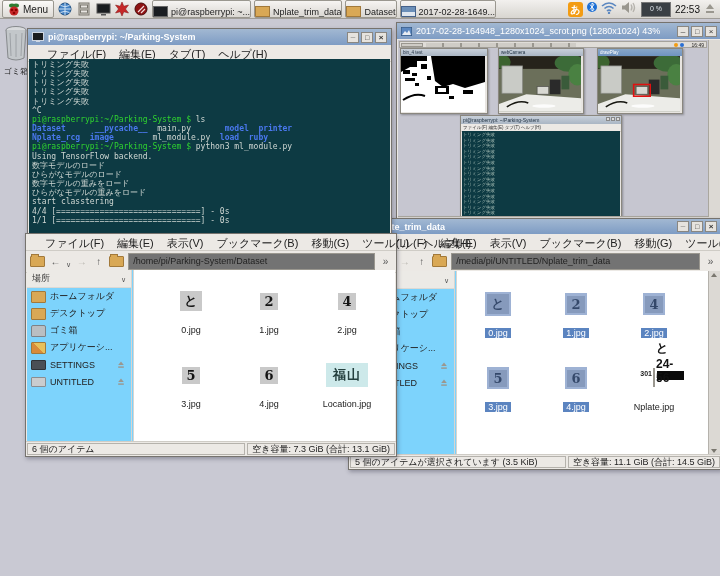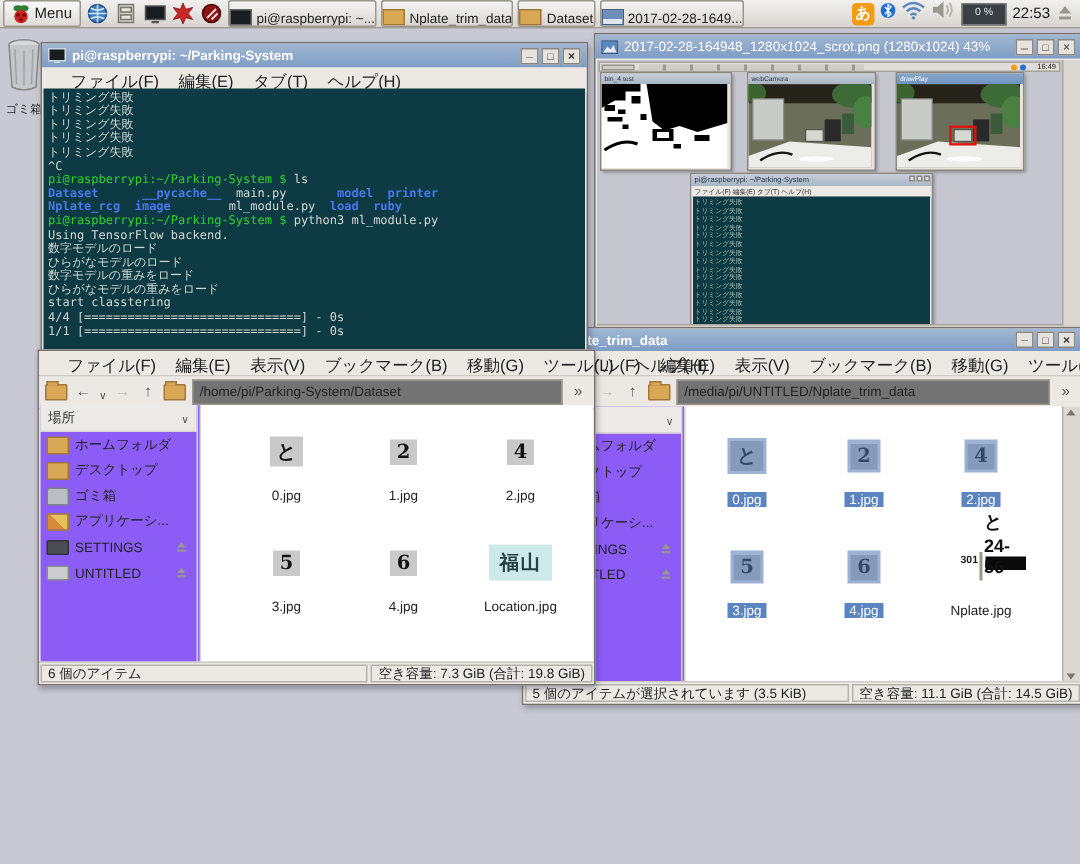--- a/index.html
+++ b/index.html
@@ -45,21 +45,21 @@
 
   
   .toolbar{display:flex;align-items:center;gap:4px;height:21px;padding:0 4px;border-bottom:1px solid #cfccc6;background:#ece9e5}
   .tbico{font-size:10px;color:#555;width:13px;text-align:center}
   .tbico.dim{color:#b9b6b0}
   .chev::after{content:"∨";font-size:7px;color:#555}
   .folder{width:13px;height:9px;background:#d9a855;border:1px solid #a2793a;border-radius:1px;position:relative}
   .folder::before{content:"";position:absolute;top:-3px;left:0;width:6px;height:2px;background:#d9a855;border:1px solid #a2793a;border-bottom:none}
   .pathbox{flex:1;height:15px;background:#737373;border:1px solid #9a978f;font-size:9px;line-height:15px;padding:0 4px;color:#222;overflow:hidden;white-space:nowrap}
   .fmbody{position:absolute;left:1px;right:1px;bottom:14px;background:#fff;display:flex}
-  .sidebar{width:104px;background:#8b5cf6;border-right:3px double #d8d5d0;flex:0 0 auto}
+  .sidebar{width:104px;background:#7dd3fc;border-right:3px double #d8d5d0;flex:0 0 auto}
   .sidehead{display:flex;justify-content:space-between;align-items:center;font-size:9px;color:#333;padding:2px 5px;background:#eceae6;border-bottom:1px solid #dcd9d4}
   .sitem{display:flex;align-items:center;gap:4px;height:17px;padding:0 4px;font-size:9px;color:#222;white-space:nowrap;overflow:hidden}
   .sicon{width:13px;height:10px;flex:0 0 auto;border-radius:1px}
   .ic-home,.ic-desk{background:#d9a855;border:1px solid #a2793a}
   .ic-trash{background:#b9bec2;border:1px solid #7d8287;border-radius:2px 2px 1px 1px}
   .ic-apps{background:linear-gradient(45deg,#d98b3a 50%,#e8c05a 50%);border:1px solid #a2793a}
   .ic-drive{background:#4a4f55;border:1px solid #2e3338;height:8px}
   .ic-drive2{background:#caccce;border:1px solid #8a8d90;height:8px}
   .sit-eject{margin-left:auto}
   .filearea{flex:1;position:relative;background:#fff;overflow:hidden}
@@ -563,17 +563,17 @@
               <div class="thumbzone">
                 <span class="thumbwrap"><span class="locthumb">福山</span></span>
               </div>
               <span class="fname">Location.jpg</span>
             </div>
           </div>
       </div>
     </div>
     <div class="statusbar">
       <span class="stcell stleft">6 個のアイテム</span>
-      <span class="stcell stright">空き容量: 7.3 GiB (合計: 19.8 GiB)</span>
+      <span class="stcell stright">空き容量: 7.3 GiB (合計: 13.1 GiB)</span>
     </div>
   </div>
 
 </div>
 
 </body></html>

